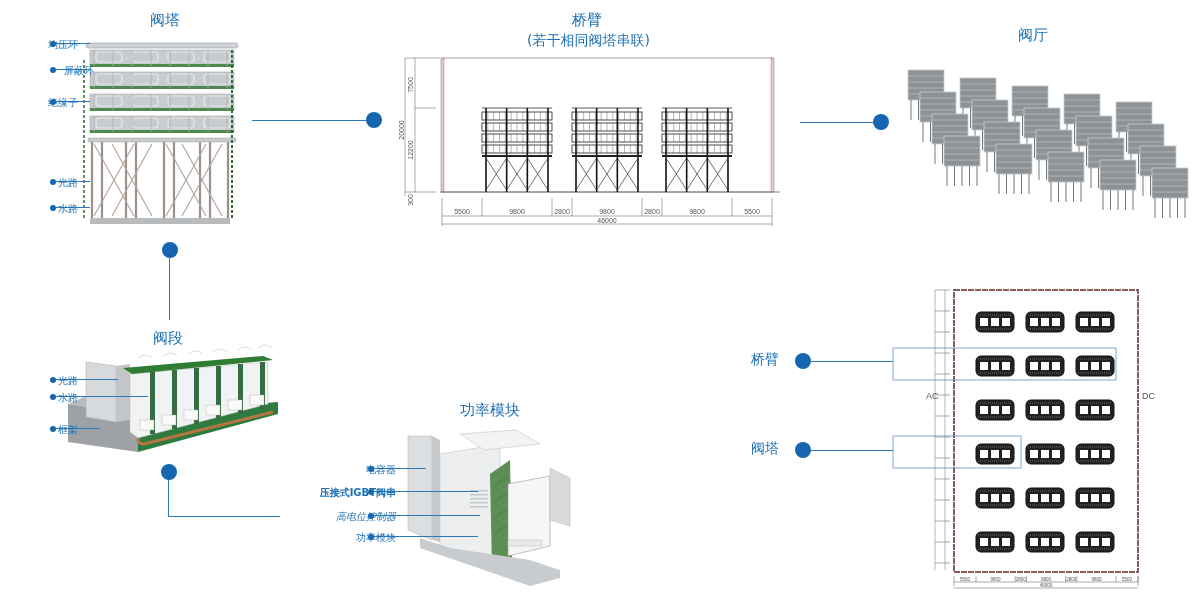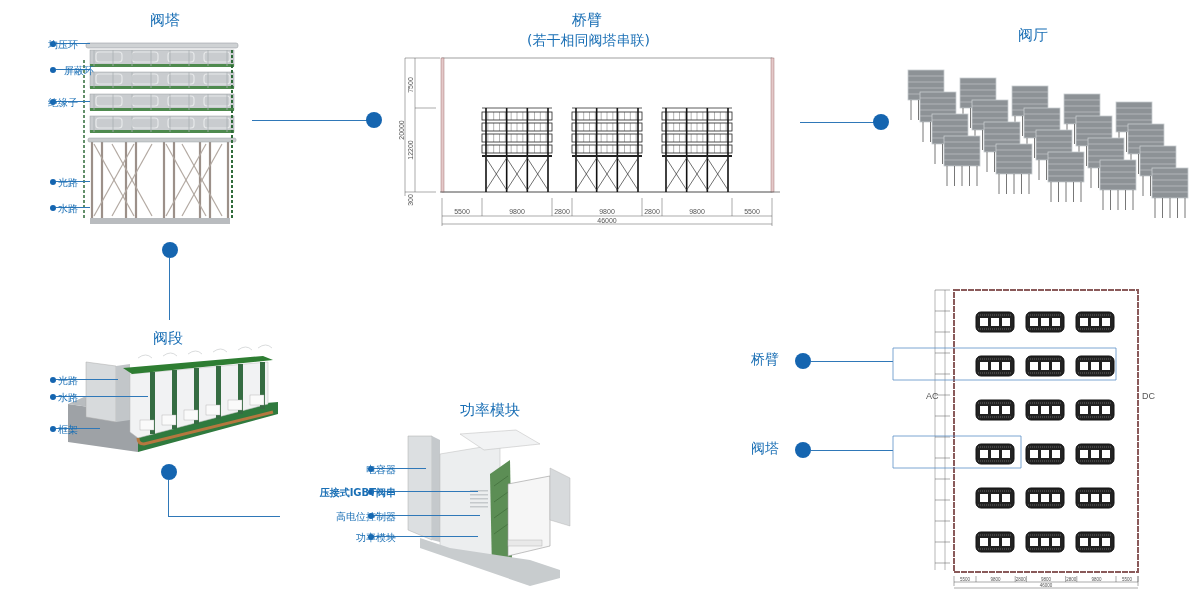--- a/index.html
+++ b/index.html
@@ -653,21 +653,21 @@
 <div class="dot" style="left:368px;top:466px;width:6px;height:6px;"></div>
 <div class="line" style="left:374px;top:468px;width:52px;height:1px;"></div>
 <div class="lbl lbl-r" style="left:280px;top:463px;width:80px;">电容器</div>
 
 <div class="dot" style="left:368px;top:489px;width:6px;height:6px;"></div>
 <div class="line" style="left:374px;top:491px;width:104px;height:1px;"></div>
 <div class="lbl lbl-r" style="left:270px;top:486px;width:90px;font-weight:bold;">压接式IGBT阀串</div>
 
 <div class="dot" style="left:368px;top:513px;width:6px;height:6px;"></div>
 <div class="line" style="left:374px;top:515px;width:106px;height:1px;"></div>
-<div class="lbl lbl-r" style="left:270px;top:510px;width:90px;">高电位控制器</div>
+<div class="lbl lbl-r" style="left:270px;top:510px;width:90px;font-style:italic;">高电位控制器</div>
 
 <div class="dot" style="left:368px;top:534px;width:6px;height:6px;"></div>
 <div class="line" style="left:374px;top:536px;width:104px;height:1px;"></div>
 <div class="lbl lbl-r" style="left:280px;top:531px;width:80px;">功率模块</div>
 
 <div class="big-lbl" style="left:751px;top:351px;">桥臂</div>
 <div class="dot" style="left:795px;top:353px;width:16px;height:16px;"></div>
 <div class="line" style="left:811px;top:361px;width:82px;height:1px;"></div>
 
 <div class="big-lbl" style="left:751px;top:440px;">阀塔</div>

